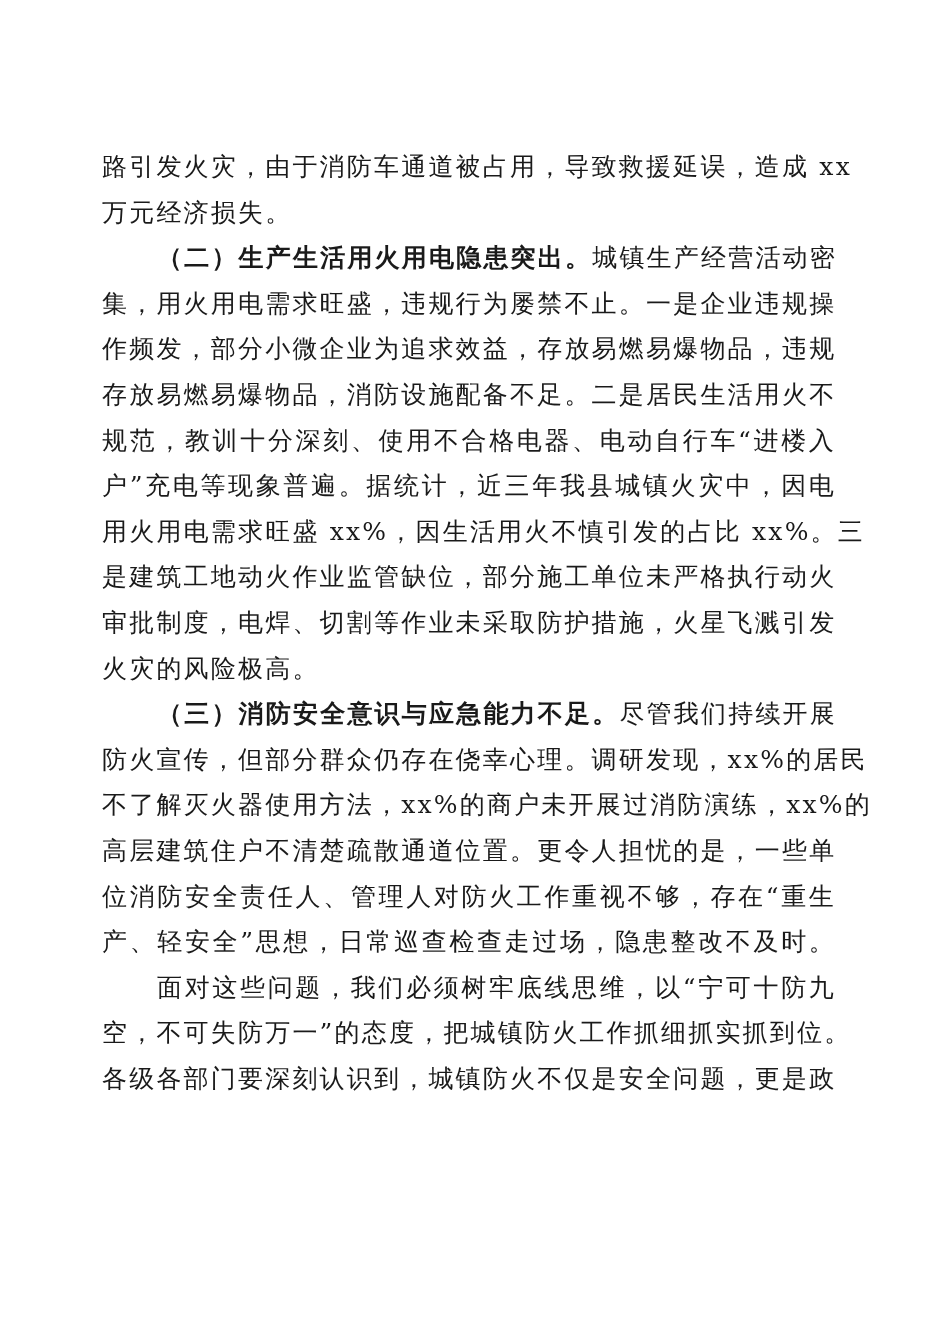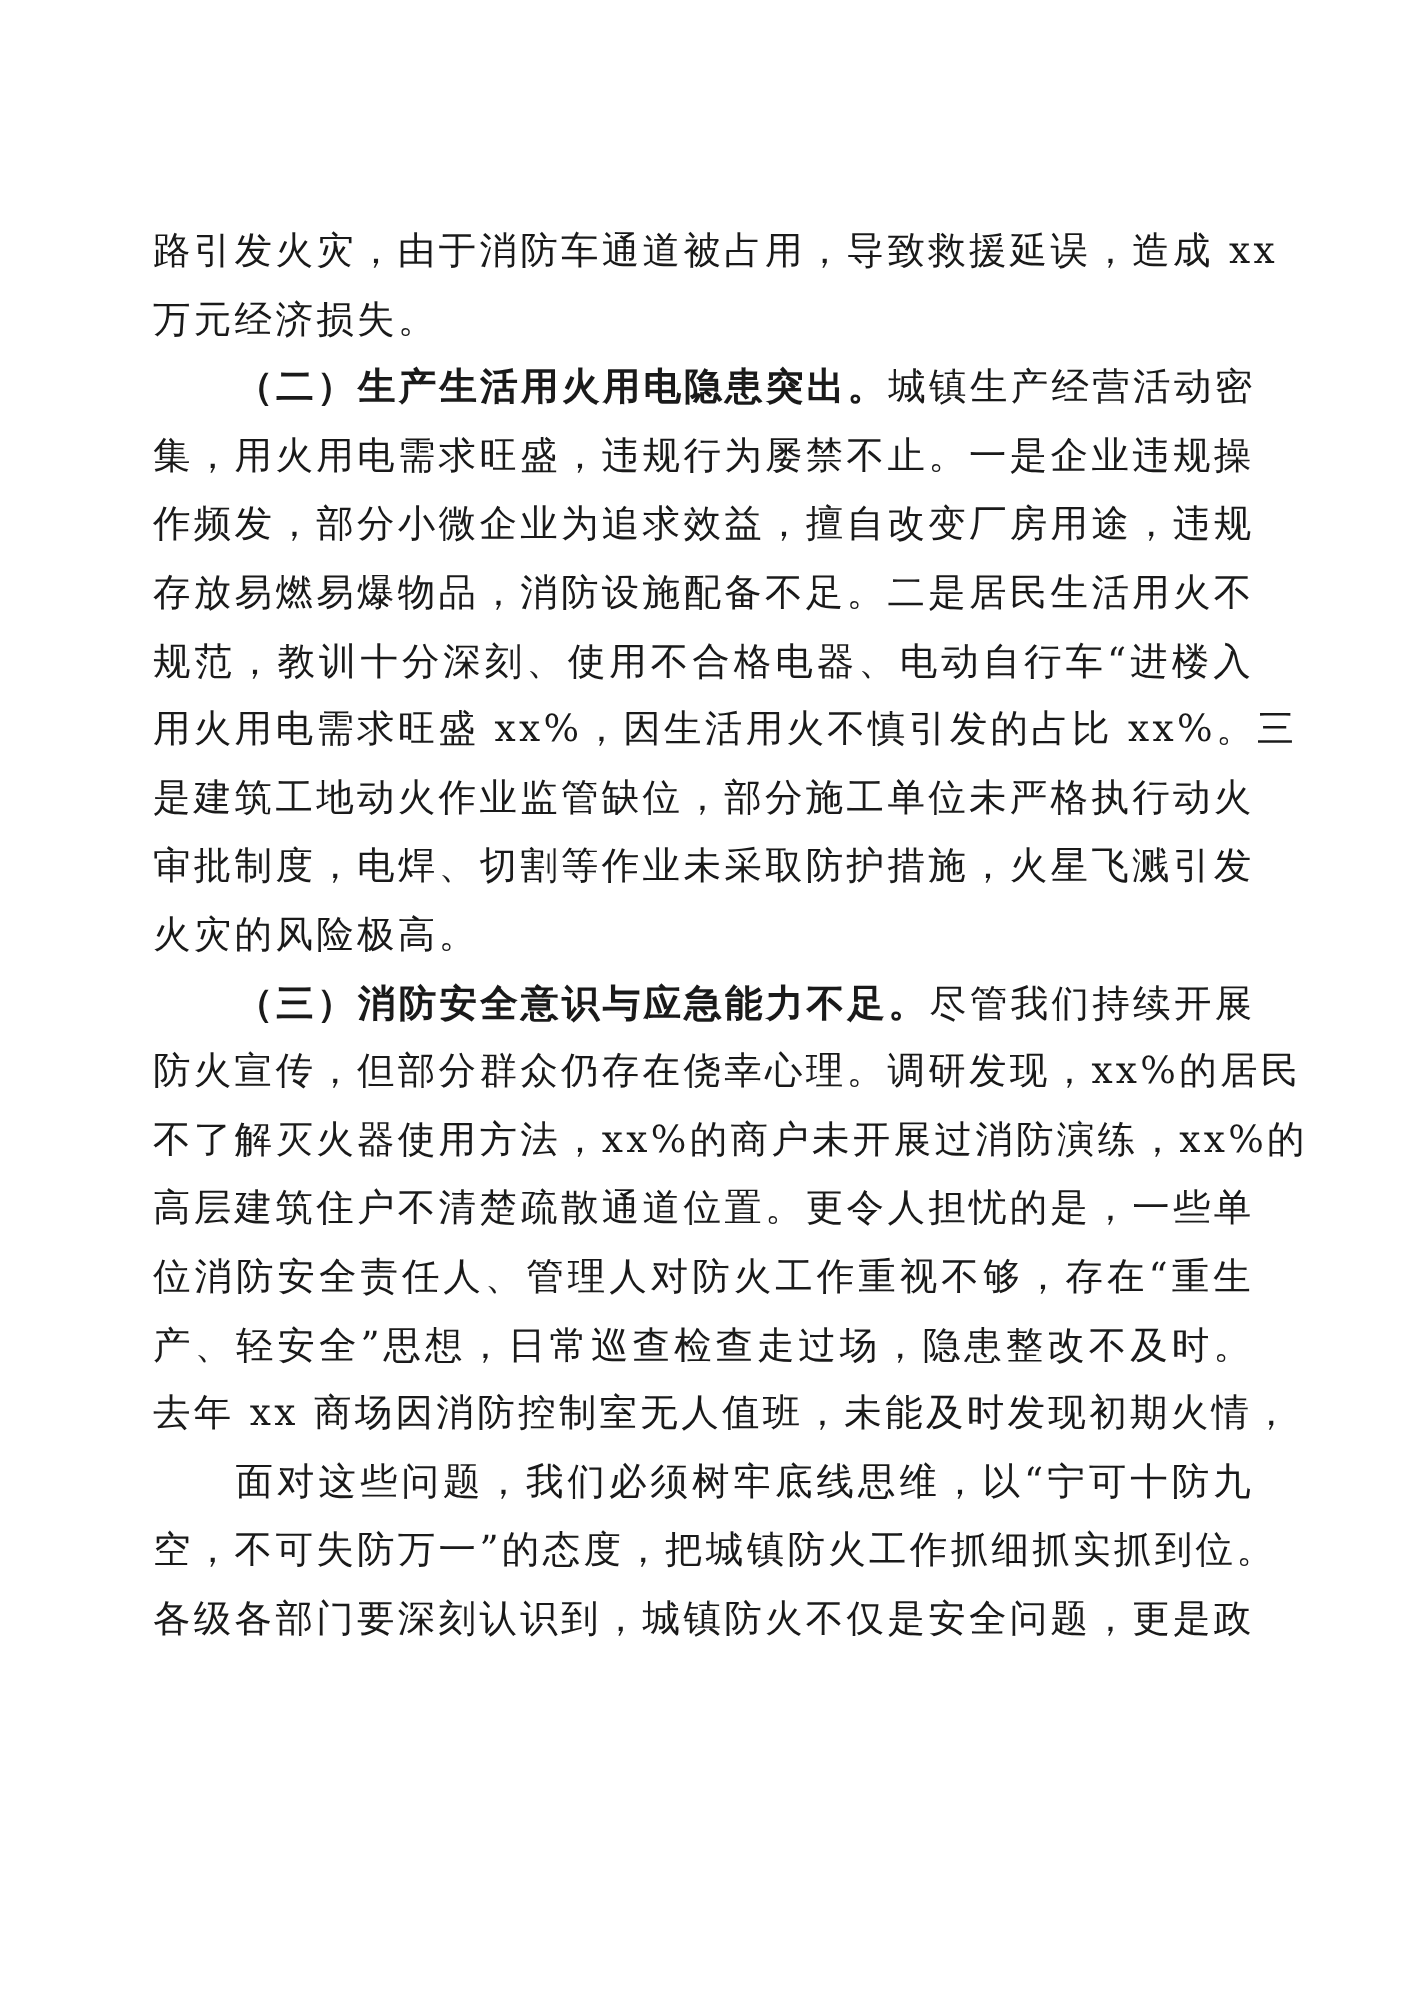--- a/index.html
+++ b/index.html
@@ -31,37 +31,37 @@
 <div class="page">
 
   <div class="para">
     <span class="line">路引发火灾，由于消防车通道被占用，导致救援延误，造成 xx</span>
     <span class="line last">万元经济损失。</span>
   </div>
 
   <div class="para">
     <span class="line" style="padding-left:55px;"><span class="heading">（二）生产生活用火用电隐患突出。</span><span>城镇生产经营活动密</span></span>
     <span class="line">集，用火用电需求旺盛，违规行为屡禁不止。一是企业违规操</span>
-    <span class="line">作频发，部分小微企业为追求效益，擅自改变厂房用途，违规</span>
+    <span class="line">作频发，部分小微企业为追求效益，存放易燃易爆物品，违规</span>
     <span class="line">存放易燃易爆物品，消防设施配备不足。二是居民生活用火不</span>
     <span class="line">规范，教训十分深刻、使用不合格电器、电动自行车“进楼入</span>
+    <span class="line">户”充电等现象普遍。据统计，近三年我县城镇火灾中，因电</span>
     <span class="line">用火用电需求旺盛 xx%，因生活用火不慎引发的占比 xx%。三</span>
     <span class="line">是建筑工地动火作业监管缺位，部分施工单位未严格执行动火</span>
     <span class="line">审批制度，电焊、切割等作业未采取防护措施，火星飞溅引发</span>
     <span class="line last">火灾的风险极高。</span>
   </div>
 
   <div class="para">
     <span class="line" style="padding-left:55px;"><span class="heading">（三）消防安全意识与应急能力不足。</span><span>尽管我们持续开展</span></span>
     <span class="line">防火宣传，但部分群众仍存在侥幸心理。调研发现，xx%的居民</span>
     <span class="line">不了解灭火器使用方法，xx%的商户未开展过消防演练，xx%的</span>
     <span class="line">高层建筑住户不清楚疏散通道位置。更令人担忧的是，一些单</span>
     <span class="line">位消防安全责任人、管理人对防火工作重视不够，存在“重生</span>
     <span class="line">产、轻安全”思想，日常巡查检查走过场，隐患整改不及时。</span>
-    <span class="line">去年 xx 商场因消防控制室无人值班，未能及时发现初期火情，</span>
   </div>
 
   <div class="para">
     <span class="line" style="padding-left:55px;">面对这些问题，我们必须树牢底线思维，以“宁可十防九</span>
     <span class="line">空，不可失防万一”的态度，把城镇防火工作抓细抓实抓到位。</span>
     <span class="line">各级各部门要深刻认识到，城镇防火不仅是安全问题，更是政</span>
   </div>
 
 </div>
 

